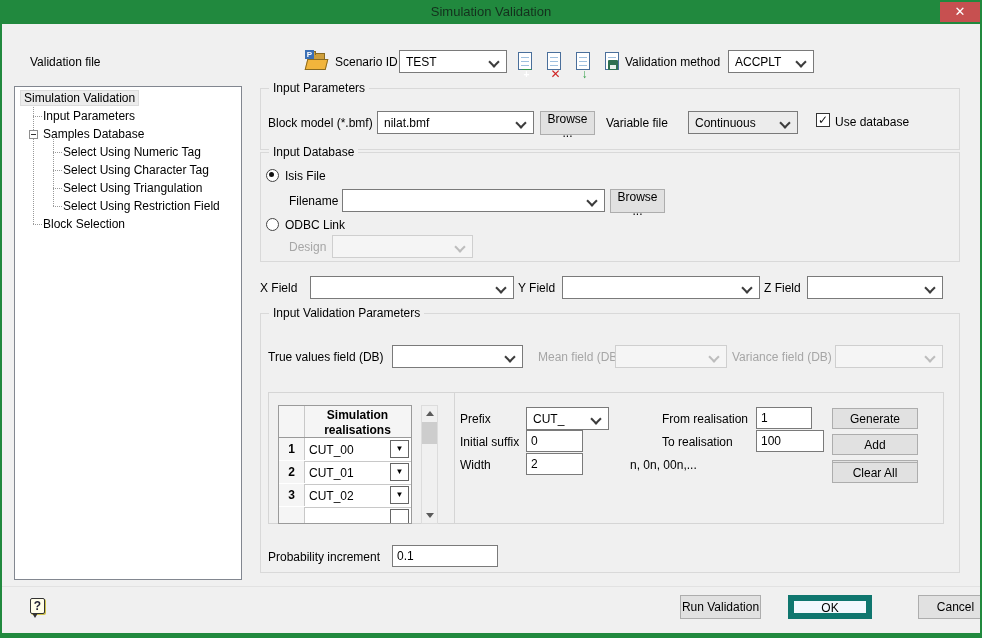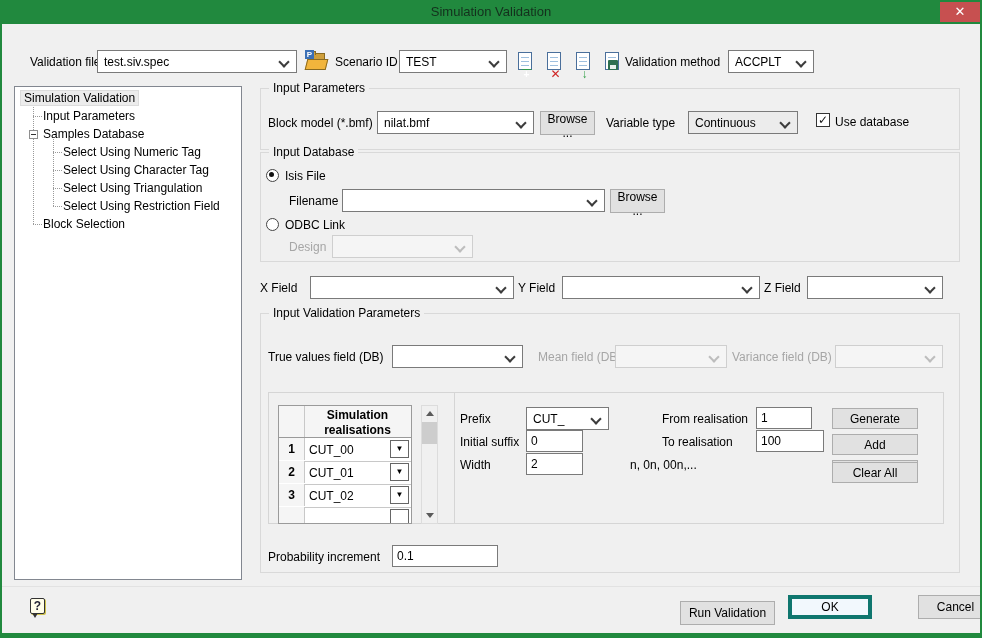--- a/index.html
+++ b/index.html
@@ -22,21 +22,21 @@
   .combo .val{position:absolute;left:6px;top:4px;right:20px;white-space:nowrap;overflow:hidden;}
   .chev{position:absolute;right:8px;top:7px;width:6px;height:6px;
     border-right:2px solid #3c3c3c;border-bottom:2px solid #3c3c3c;transform:rotate(45deg);}
   .combo.gray{background:#ececec;}
   .combo.off{background:#f5f5f5;border-color:#cfcfcf;}
   .combo.off .chev{border-color:#bdbdbd;}
   .combo.off .val{color:#a6a6a6;}
   
   .btn{position:absolute;box-sizing:border-box;background:#e1e1e1;border:1px solid #adadad;
     text-align:center;font-size:12px;font-family:inherit;color:#000;padding:0;}
-  .btn.default{border:4px solid #0f766e;background:#f2f8fd;}
+  .btn.default{border:6px solid #0f766e;background:#f2f8fd;}
   
   .tin{position:absolute;box-sizing:border-box;height:22px;border:1px solid #7a7a7a;background:#fff;
     font-family:inherit;font-size:12px;padding:0 4px;color:#000;}
   
   .group{position:absolute;border:1px solid #d9d9d9;box-sizing:border-box;}
   .gtitle{position:absolute;top:-7px;left:8px;background:#f0f0f0;padding:0 4px;line-height:13px;white-space:nowrap;}
   
   .cb{position:absolute;width:14px;height:14px;box-sizing:border-box;border:1px solid #333;background:#fff;
     text-align:center;line-height:12px;font-size:12px;font-weight:bold;color:#111;}
   .radio{position:absolute;width:13px;height:13px;box-sizing:border-box;border:1px solid #444;border-radius:50%;background:#fff;}
@@ -104,24 +104,20 @@
 <body>
 
 <div class="dialog">
 
   <div class="titlebar">
     <div class="title">Simulation Validation</div>
     <div class="closebtn"><span>✕</span></div>
   </div>
 
   <div class="lbl" style="left:28px;top:56px;">Validation file</div>
-  <div class="combo" style="left:95px;top:50px;width:200px;">
-    <span class="val">test.siv.spec</span>
-    <span class="chev"></span>
-  </div>
   <div class="icbtn folder" style="left:303px;top:50px;">
     <span class="fback"></span>
     <span class="ffront"></span>
     <span class="pbadge">P</span>
   </div>
   <div class="lbl" style="left:333px;top:56px;">Scenario ID</div>
   <div class="combo" style="left:397px;top:50px;width:108px;">
     <span class="val">TEST</span>
     <span class="chev"></span>
   </div>
@@ -185,21 +181,21 @@
 
   <div class="group" style="left:258px;top:88px;width:700px;height:62px;">
     <span class="gtitle">Input Parameters</span>
   </div>
   <div class="lbl" style="left:266px;top:117px;">Block model (*.bmf)</div>
   <div class="combo" style="left:375px;top:111px;width:157px;">
     <span class="val">nilat.bmf</span>
     <span class="chev"></span>
   </div>
   <button class="btn" style="left:538px;top:111px;width:55px;height:24px;">Browse ...</button>
-  <div class="lbl" style="left:604px;top:117px;">Variable type</div>
+  <div class="lbl" style="left:604px;top:117px;">Variable file</div>
   <div class="combo gray" style="left:686px;top:111px;width:110px;">
     <span class="val">Continuous</span>
     <span class="chev"></span>
   </div>
   <div class="cb" style="left:814px;top:113px;"><span>✓</span></div>
   <div class="lbl" style="left:833px;top:116px;">Use database</div>
 
   <div class="group" style="left:258px;top:152px;width:700px;height:110px;">
     <span class="gtitle">Input Database</span>
   </div>
@@ -309,17 +305,17 @@
   <button class="btn" style="left:830px;top:408px;width:86px;height:21px;">Generate</button>
   <button class="btn" style="left:830px;top:434px;width:86px;height:21px;">Add</button>
   <button class="btn" style="left:830px;top:460px;width:86px;height:21px;">Clear</button>
   <button class="btn" style="left:830px;top:462px;width:86px;height:21px;">Clear All</button>
 
   <div class="lbl" style="left:266px;top:551px;">Probability increment</div>
   <input class="tin" style="left: 390px; top: 545px; width: 106px;" value="0.1">
 
   <div class="footline"></div>
   <div class="help"><span>?</span></div>
-  <button class="btn" style="left:678px;top:595px;width:95px;height:24px;margin-top:6px;">Run Validation</button>
+  <button class="btn" style="left:678px;top:595px;width:81px;height:24px;">Run Validation</button>
   <button class="btn default" style="left:786px;top:595px;width:84px;height:24px;">OK</button>
   <button class="btn" style="left:916px;top:595px;width:75px;height:24px;">Cancel</button>
 
 </div>
 
 </body></html>

